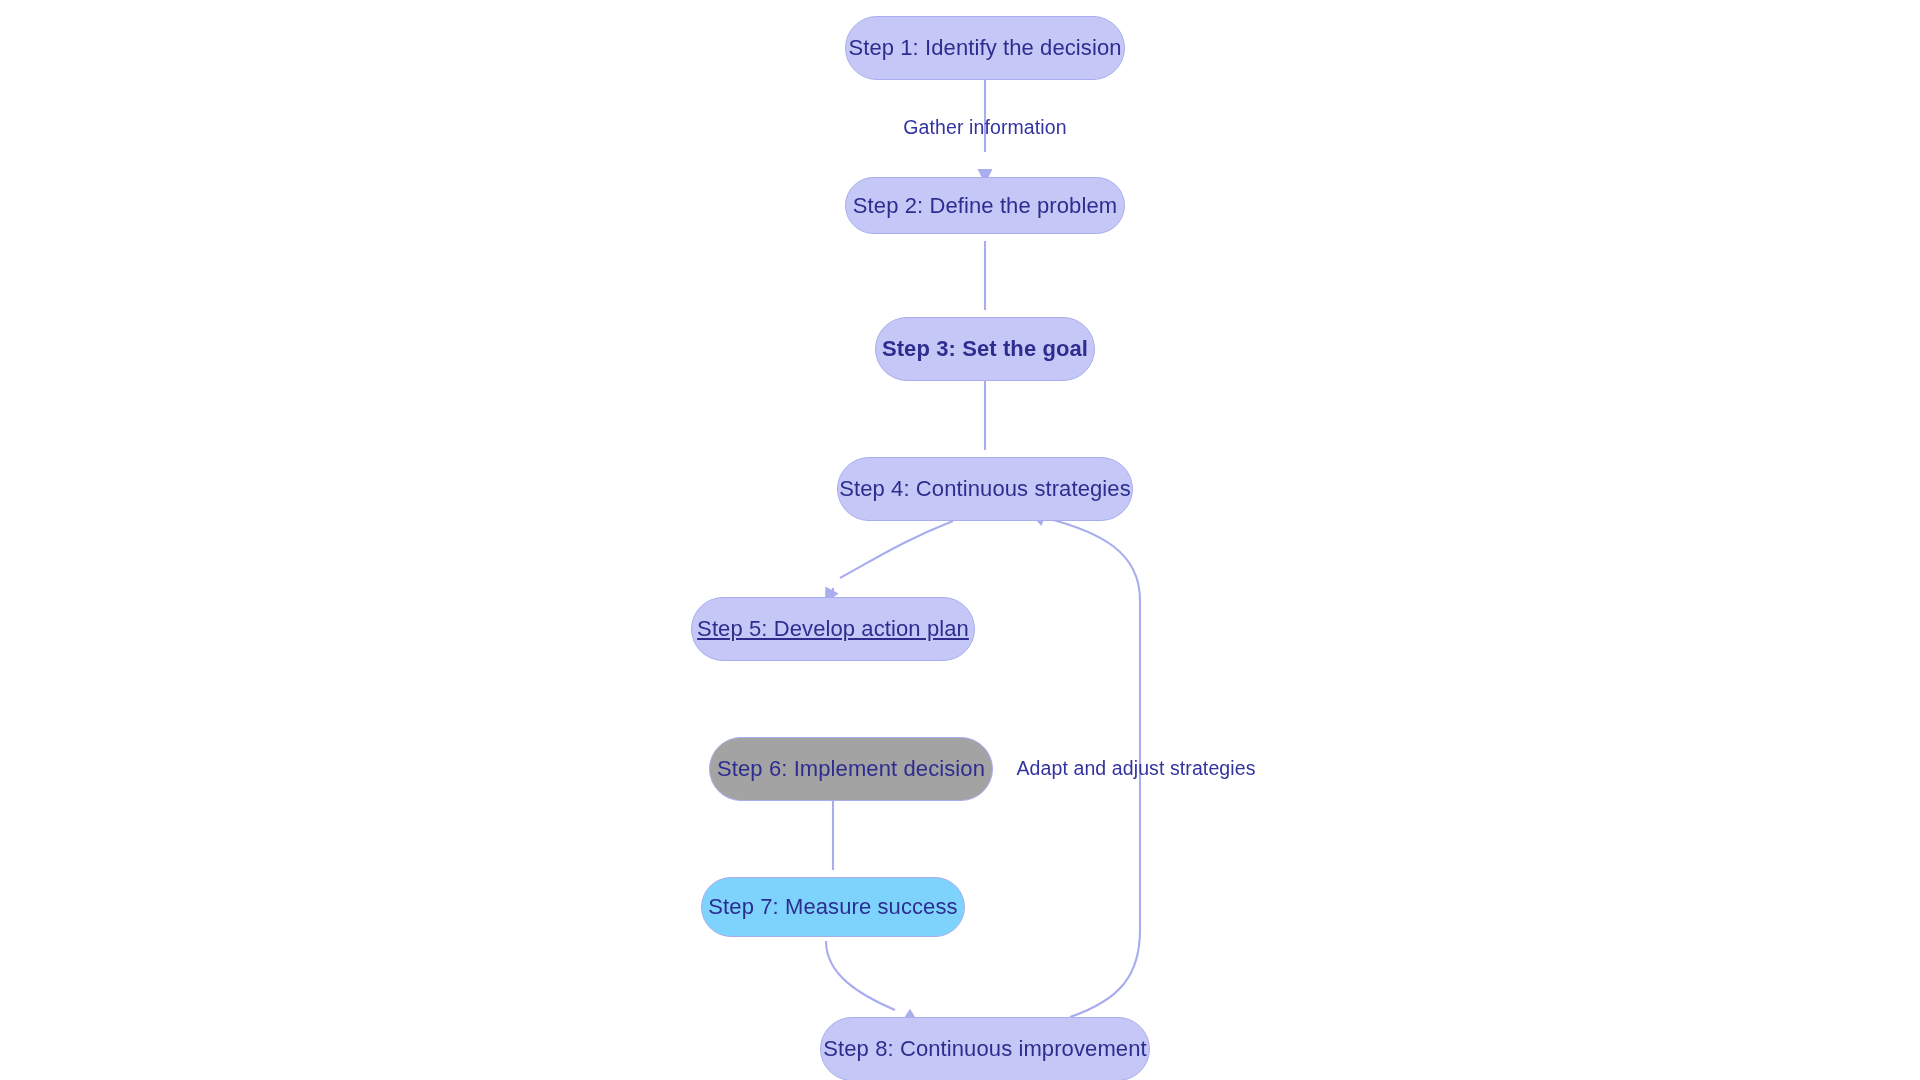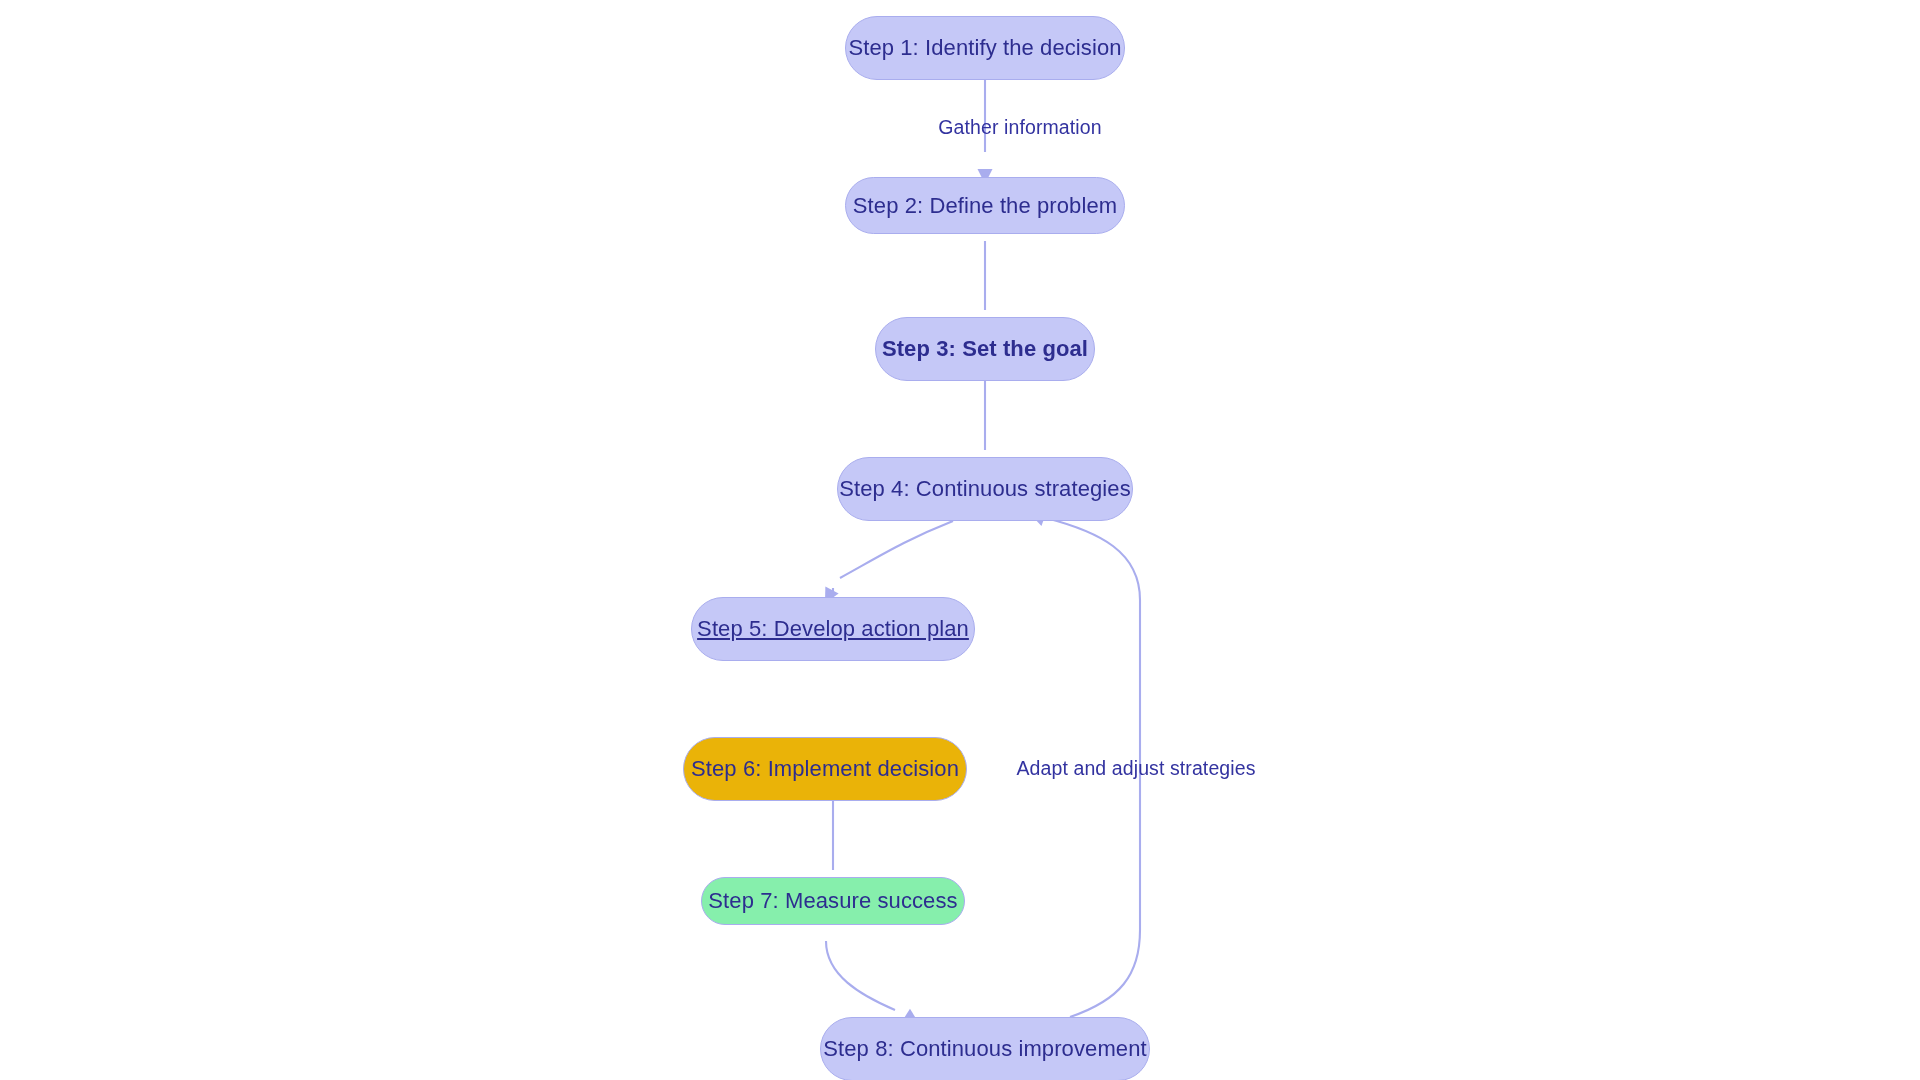--- a/index.html
+++ b/index.html
@@ -109,28 +109,28 @@
       </div>
       <div class="node" style="left: 875px; top: 317px; width: 220px; height: 64px; background: rgb(197, 200, 247); border-color: rgb(169, 173, 238); font-weight: bold;">
         <span class="node-label" style="color: rgb(45, 45, 143);">Step 3: Set the goal</span>
       </div>
       <div class="node" style="left: 837px; top: 457px; width: 296px; height: 64px; background: rgb(197, 200, 247); border-color: rgb(169, 173, 238);">
         <span class="node-label" style="color: rgb(45, 45, 143);">Step 4: Continuous strategies</span>
       </div>
       <div class="node" style="left: 691px; top: 597px; width: 284px; height: 64px; background: rgb(197, 200, 247); border-color: rgb(169, 173, 238);">
         <span class="node-label" style="color: rgb(45, 45, 143); text-decoration: underline;">Step 5: Develop action plan</span>
       </div>
-      <div class="node" style="left: 683px; top: 737px; width: 284px; height: 64px; background: #eab308; border-color: rgb(169, 173, 238);">
+      <div class="node" style="left: 709px; top: 737px; width: 284px; height: 64px; background: #a3a3a3; border-color: rgb(169, 173, 238);">
         <span class="node-label" style="color: rgb(45, 45, 143);">Step 6: Implement decision</span>
       </div>
-      <div class="node" style="left: 701px; top: 877px; width: 264px; height: 48px; background: #86efac; border-color: rgb(169, 173, 238);">
+      <div class="node" style="left: 701px; top: 877px; width: 264px; height: 60px; background: #7dd3fc; border-color: rgb(169, 173, 238);">
         <span class="node-label" style="color: rgb(45, 45, 143);">Step 7: Measure success</span>
       </div>
       <div class="node" style="left: 820px; top: 1017px; width: 330px; height: 64px; background: rgb(197, 200, 247); border-color: rgb(169, 173, 238);">
         <span class="node-label" style="color: rgb(45, 45, 143);">Step 8: Continuous improvement</span>
       </div>
     </div>
   <div id="edge-labels-layer">
-      <div class="edge-label" style="left: 985px; top: 128px; color: rgb(51, 51, 160); margin-left: 35px;">Gather information</div>
+      <div class="edge-label" style="left: 985px; top: 128px; color: rgb(51, 51, 160);">Gather information</div>
       <div class="edge-label" style="left: 1136px; top: 769px; color: rgb(51, 51, 160);">Adapt and adjust strategies</div>
     </div>
 
 </div>
 
 </body></html>

